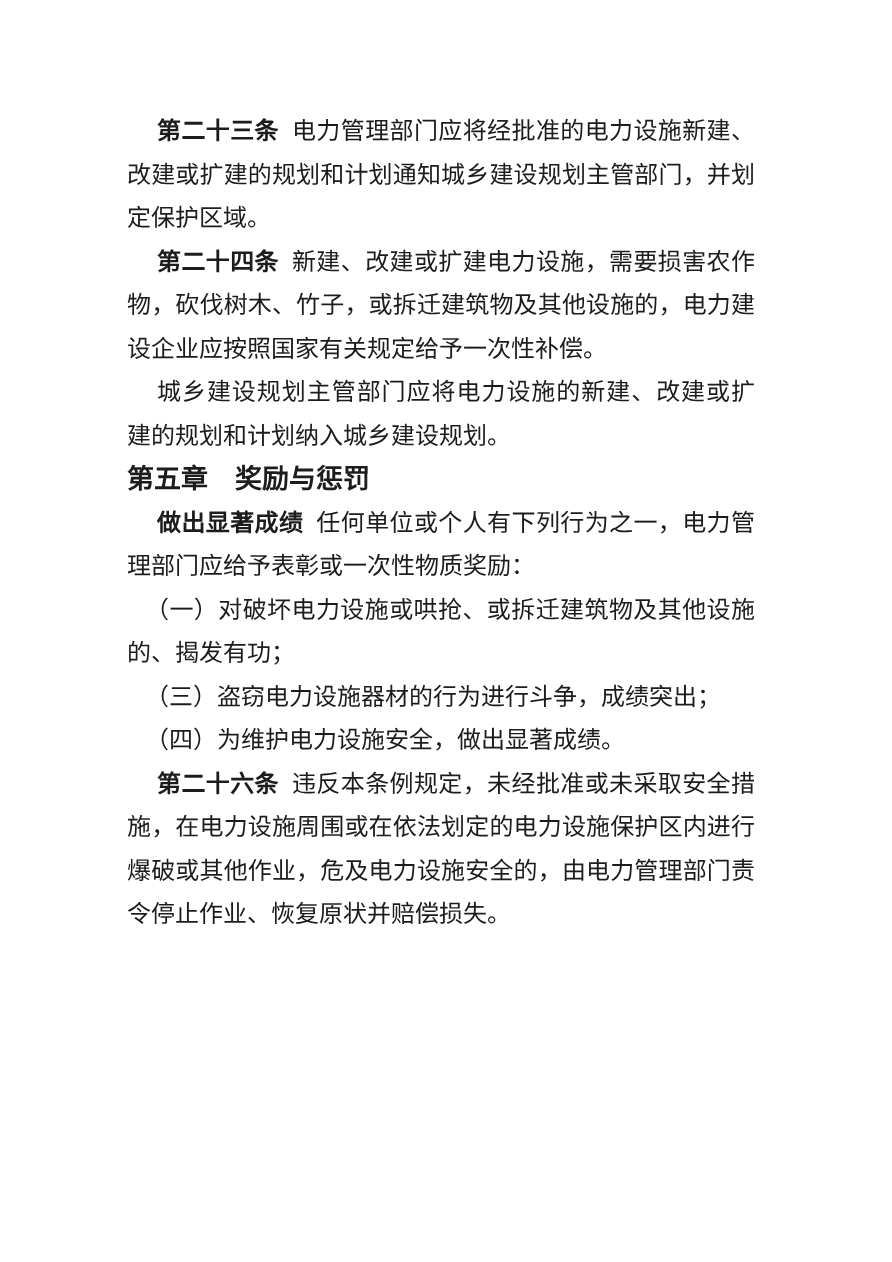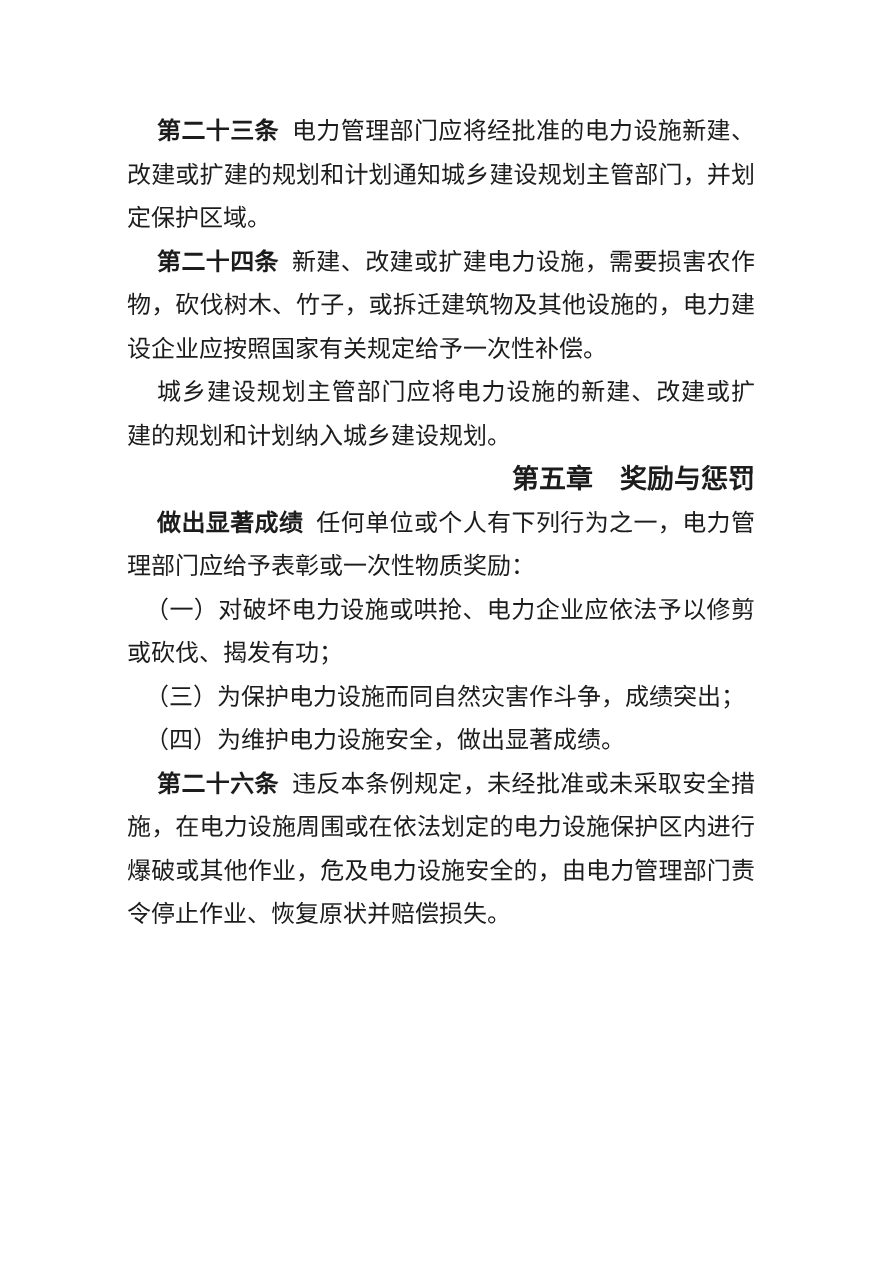--- a/index.html
+++ b/index.html
@@ -36,21 +36,21 @@
     text-indent: 30px;
   }
   .item {
     text-indent: 18px;
   }
   .article-label {
     font-weight: bold;
     margin-right: 13px;
   }
   .chapter-heading {
-    text-align: right;
+    text-align: left;
     text-indent: 0;
     font-weight: bold;
     font-size: 27px;
     line-height: 43.5px;
     padding-left: 40px;
   }
 </style>
 </head>
 <body>
 
@@ -61,23 +61,23 @@
 
     <p class="para"><span class="article-label">第二十四条</span><span>新建、改建或扩建电力设施，需要损害农作物，砍伐树木、竹子，或拆迁建筑物及其他设施的，电力建设企业应按照国家有关规定给予一次性补偿。</span></p>
 
     <p class="para"><span>城乡建设规划主管部门应将电力设施的新建、改建或扩建的规划和计划纳入城乡建设规划。</span></p>
 
 
     <p class="chapter-heading"><span>第五章　奖励与惩罚</span></p>
 
     <p class="para"><span class="article-label">做出显著成绩</span><span>任何单位或个人有下列行为之一，电力管理部门应给予表彰或一次性物质奖励：</span></p>
 
-    <p class="item"><span>（一）对破坏电力设施或哄抢、电力企业应依法予以修剪或砍伐、揭发有功；</span></p>
+    <p class="item"><span>（一）对破坏电力设施或哄抢、或拆迁建筑物及其他设施的、揭发有功；</span></p>
 
 
-    <p class="item"><span>（三）为保护电力设施而同自然灾害作斗争，成绩突出；</span></p>
+    <p class="item"><span>（三）盗窃电力设施器材的行为进行斗争，成绩突出；</span></p>
 
     <p class="item"><span>（四）为维护电力设施安全，做出显著成绩。</span></p>
 
     <p class="para"><span class="article-label">第二十六条</span><span>违反本条例规定，未经批准或未采取安全措施，在电力设施周围或在依法划定的电力设施保护区内进行爆破或其他作业，危及电力设施安全的，由电力管理部门责令停止作业、恢复原状并赔偿损失。</span></p>
 
   </div>
 </div>
 
 </body></html>

